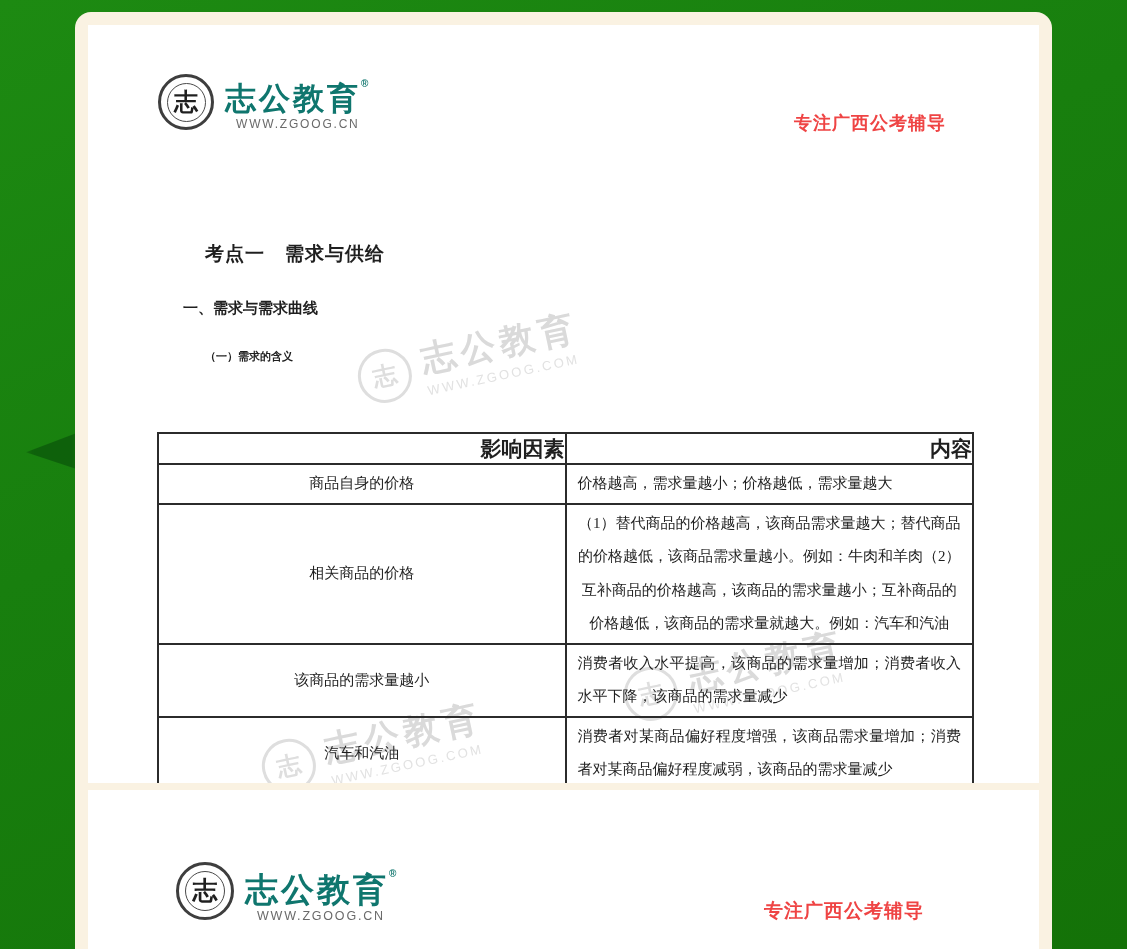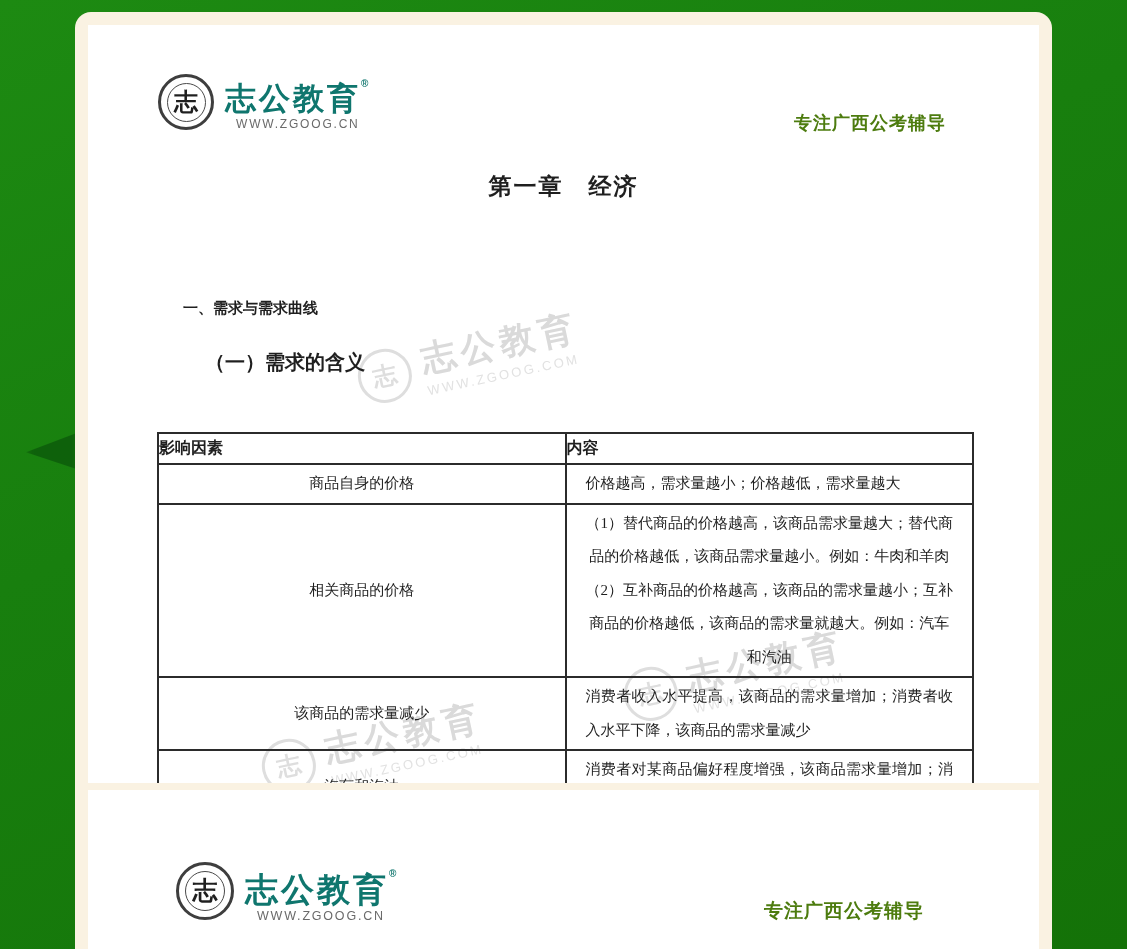--- a/index.html
+++ b/index.html
@@ -36,45 +36,45 @@
   .logo-text sup { font-size:10px; vertical-align:top; }
   .logo-text1 { left:137px; top:53px; font-size:31px; }
   .logo-text2 { left:157px; top:78px; font-size:33px; }
 
   .logo-url { position:absolute; font-family:"Liberation Sans",sans-serif;
               color:#6a6a6a; letter-spacing:1.8px; z-index:2;margin-left:8px; }
   .logo-url1 { left:140px; top:92px; font-size:12px; }
   .logo-url2 { left:161px; top:119px; font-size:12.5px; }
 
   .tagline { position:absolute; font-family:"Liberation Sans",sans-serif;
-             font-weight:bold; color:#4d7c0f; z-index:2; }
+             font-weight:bold; color:#ef4444; z-index:2; }
   .tagline1 { left:706px; top:86px; font-size:18px; letter-spacing:1px; }
   .tagline2 { left:676px; top:108px; font-size:19px; letter-spacing:1px; }
 
   
   .doc-title { position:absolute; left:0; right:0; top:146px; text-align:center;
                font-family:"Liberation Sans",sans-serif; font-weight:bold;
                font-size:23px; letter-spacing:2px; z-index:1; }
   .h-kaodian { position:absolute; left:117px; top:216px; font-family:"Liberation Sans",sans-serif;
                font-weight:bold; font-size:19px; letter-spacing:1px; z-index:1; }
   .h-sub1 { position:absolute; left:95px; top:274px; font-family:"Liberation Sans",sans-serif;
             font-weight:bold; font-size:15px; z-index:1; }
   .h-sub2 { position:absolute; left:117px; top:324px; font-family:"Liberation Sans",sans-serif;
-            font-weight:bold; font-size:20px; z-index:1; }
+            font-weight:bold; font-size:11px; z-index:1; }
 
   .para { position:absolute; left:52px; top:344px; width:812px; font-size:15.5px;
           line-height:31px; text-indent:2em; text-align:justify; z-index:1; }
 
   
   table.factors { position:absolute; left:69px; top:407px; width:817px;
                   border-collapse:collapse; table-layout:fixed; font-size:15px; z-index:1; }
   table.factors td, table.factors th { border:2px solid #2b2b2b; background:transparent; }
-  table.factors th { height:31px; text-align:left; font-weight:bold; font-size:16px; }
+  table.factors th { height:31px; text-align:right; font-weight:bold; font-size:21px; }
   td.c1 { width:215px; text-align:center; vertical-align:middle; font-size:15px;margin-top:8px; }
-  td.c2 { padding:2px 19px; line-height:33.5px; text-align:justify; vertical-align:middle; }
+  td.c2 { padding:2px 11px; line-height:33.5px; text-align:justify; vertical-align:middle; }
   tr.r1 td { height:33px; }
   tr.r2 td { height:102px;text-align:center; }
   tr.r3 td { height:67px; }
   tr.r4 td { height:67px; }
 
   
   .wm { position:absolute; display:flex; align-items:center; gap:12px;
         transform:rotate(-12deg); color:#d9d9d9; z-index:0; pointer-events:none; }
   .wm-circle { flex:0 0 auto; width:54px; height:54px; border:3px solid #dedede; border-radius:50%;
                display:flex; align-items:center; justify-content:center;
@@ -119,40 +119,40 @@
         </div>
       </div>
 
       <div class="seal seal1">
         <div class="inner">志</div>
       </div>
       <div class="logo-text logo-text1"><span>志公教育</span><sup>®</sup></div>
       <div class="logo-url logo-url1">WWW.ZGOOG.CN</div>
       <div class="tagline tagline1">专注广西公考辅导</div>
 
-      <div class="doc-title">第一章　经济</div>
+      <div class="h-kaodian">考点一　需求与供给</div>
       <div class="h-sub1">一、需求与需求曲线</div>
       <div class="h-sub2">（一）需求的含义</div>
 
       <table class="factors">
         <tbody>
             <tr>
           <th class="c1">影响因素</th>
           <th>内容</th>
         </tr>
         <tr class="r1">
           <td class="c1">商品自身的价格</td>
           <td class="c2">价格越高，需求量越小；价格越低，需求量越大</td>
         </tr>
         <tr class="r2">
           <td class="c1">相关商品的价格</td>
           <td class="c2">（1）替代商品的价格越高，该商品需求量越大；替代商品的价格越低，该商品需求量越小。例如：牛肉和羊肉（2）互补商品的价格越高，该商品的需求量越小；互补商品的价格越低，该商品的需求量就越大。例如：汽车和汽油</td>
         </tr>
         <tr class="r3">
-          <td class="c1">该商品的需求量减少</td>
+          <td class="c1">该商品的需求量越小</td>
           <td class="c2">消费者收入水平提高，该商品的需求量增加；消费者收入水平下降，该商品的需求量减少</td>
         </tr>
         <tr class="r4">
           <td class="c1">汽车和汽油</td>
           <td class="c2">消费者对某商品偏好程度增强，该商品需求量增加；消费者对某商品偏好程度减弱，该商品的需求量减少</td>
         </tr>
 
       </tbody>
         </table>
     </div>

